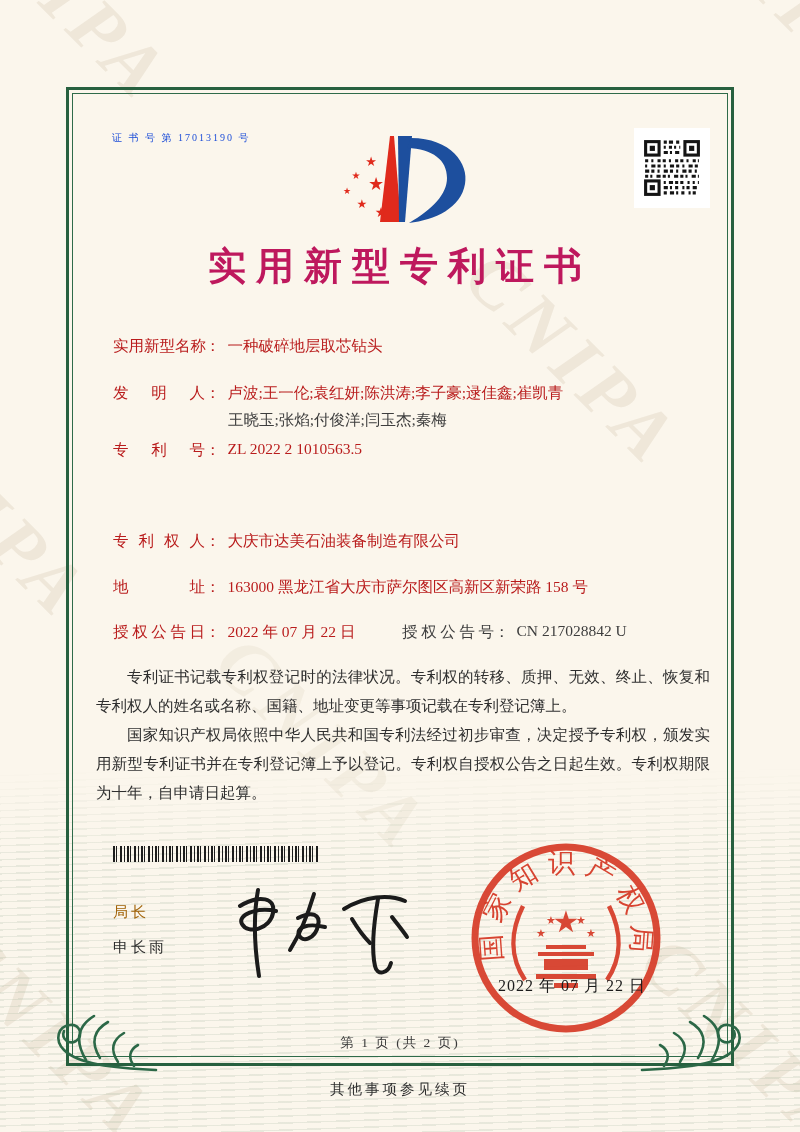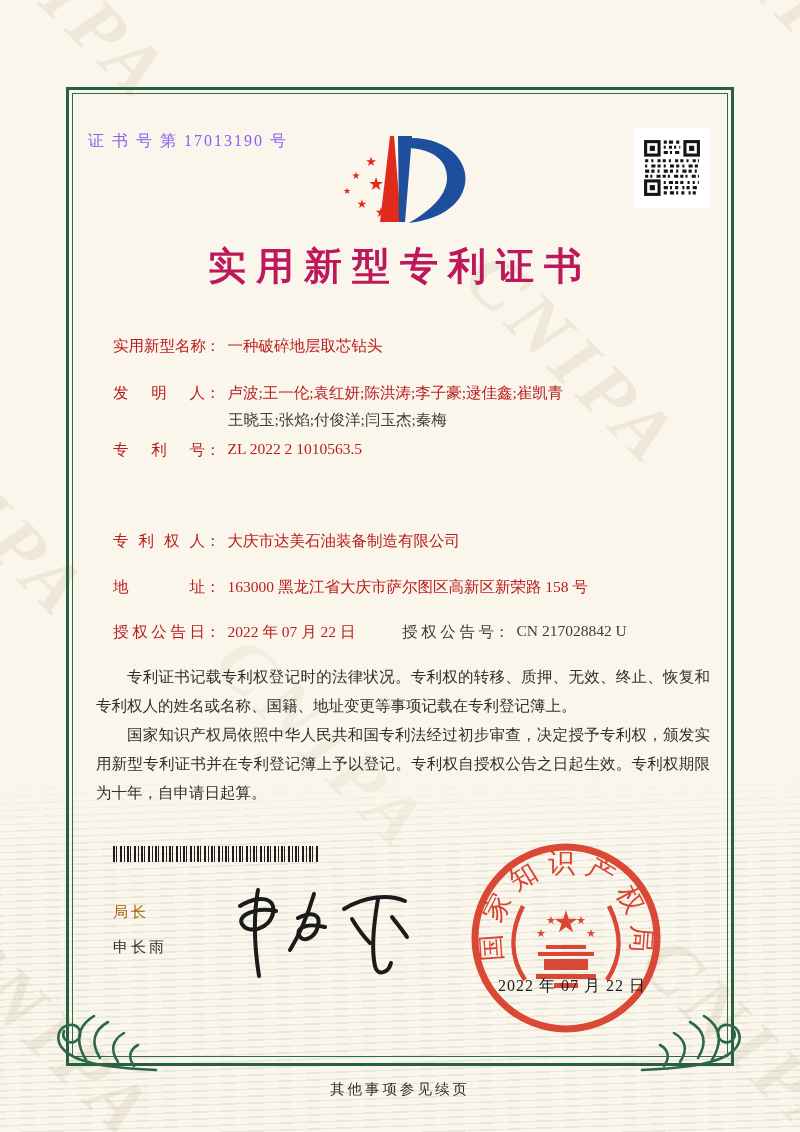--- a/index.html
+++ b/index.html
@@ -18,21 +18,21 @@
     background:repeating-linear-gradient(178deg,rgba(140,164,138,0.17) 0 1.5px,rgba(0,0,0,0) 1.5px 7px);
     -webkit-mask-image:linear-gradient(180deg,transparent 0,#000 90px);
     mask-image:linear-gradient(180deg,transparent 0,#000 90px);}
 
   
   .border-outer{position:absolute;left:66px;top:87px;width:662px;height:973px;
     border:3px solid #27603f;}
   .border-inner{position:absolute;left:72px;top:93px;width:654px;height:962px;
     border:1px solid #2f6b4a;}
 
-  .cert-no{position:absolute;left:88px;top:131px;font-size:16px;letter-spacing:2px;color:#8b5cf6;}
+  .cert-no{position:absolute;left:112px;top:131px;font-size:10px;letter-spacing:2px;color:#1d4ed8;}
 
   .logo{position:absolute;left:335px;top:124px;width:172px;height:110px;}
   .qr-wrap{position:absolute;left:634px;top:128px;width:76px;height:80px;background:#ffffff;
     display:flex;align-items:center;justify-content:center;}
   .qr{width:60px;height:60px;}
 
   .title{position:absolute;left:0;top:241px;width:800px;text-align:center;
     font-size:38px;font-weight:700;letter-spacing:10px;color:#be185d;}
   .frow{position:absolute;left:113px;font-size:15.5px;color:#b91c1c;white-space:nowrap;}
   .flabel{display:inline-block;width:92px;text-align:justify;text-align-last:justify;
@@ -218,15 +218,16 @@
   <svg class="flourish right" viewBox="0 0 116 68">
     <g stroke="#2c6847" stroke-width="2.6" fill="none" stroke-linecap="round">
       <path d="M114,62 C70,60 36,56 22,42 C12,32 16,18 28,17 C38,16 42,28 34,33 C27,37 19,31 22,23"></path>
       <path d="M44,52 C32,32 36,18 52,8"></path>
       <path d="M58,50 C48,34 52,22 66,14"></path>
       <path d="M76,54 C68,42 70,32 82,25"></path>
       <path d="M92,58 C86,50 87,42 96,37"></path>
     </g>
   </svg>
 
+  <div class="page-num">第 1 页 (共 2 页)</div>
   <div class="foot-note">其他事项参见续页</div>
 
 </div>
 
 </body></html>

